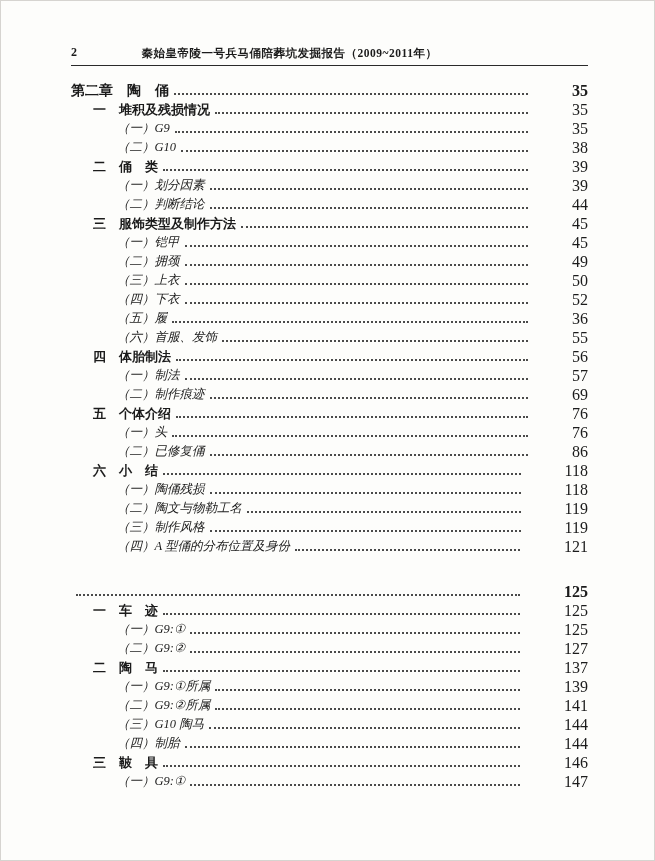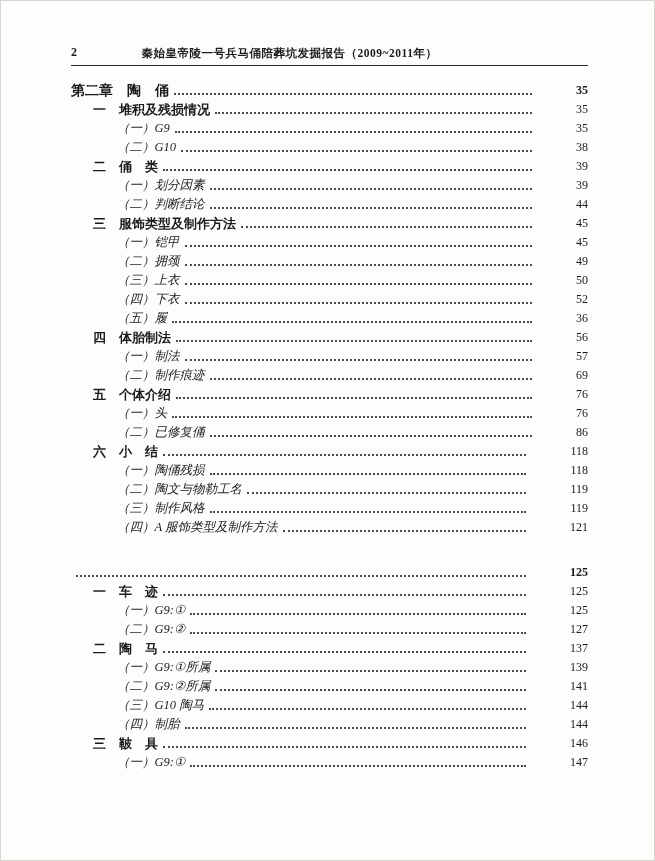--- a/index.html
+++ b/index.html
@@ -48,21 +48,21 @@
   }
   .row .lbl{flex:0 0 auto;}
   .row .leader{
     flex:1 1 auto;
     border-bottom:2px dotted #4a4a4a;
     margin:0 3px 4px 5px;
     min-width:12px;
   }
   .row .pg{
     flex:0 0 auto;
-    font-size:12px;
+    font-size:16px;
     font-style:normal;
     font-weight:normal;
     margin-left:41px;
   }
   .row.level-chapter{font-weight:bold;font-size:14px;}
   .row.level-chapter .pg{font-weight:bold;}
   .row.level-section{font-weight:bold;margin-left:22px;}
   .row.level-section .pg{font-weight:normal;}
   .row.level-item{margin-left:46px;font-size:12.5px;}
   .row.level-item .lbl{font-style:italic;}
@@ -139,20 +139,25 @@
         <div class="row level-item">
     <span class="lbl">（四）下衣</span>
     <span class="leader"></span>
     <span class="pg">52</span>
   </div>
         <div class="row level-item">
     <span class="lbl">（五）履</span>
     <span class="leader"></span>
     <span class="pg">36</span>
   </div>
+        <div class="row level-item">
+    <span class="lbl">（六）首服、发饰</span>
+    <span class="leader"></span>
+    <span class="pg">55</span>
+  </div>
         <div class="row level-section">
     <span class="lbl">四　体胎制法</span>
     <span class="leader"></span>
     <span class="pg">56</span>
   </div>
         <div class="row level-item">
     <span class="lbl">（一）制法</span>
     <span class="leader"></span>
     <span class="pg">57</span>
   </div>
@@ -190,21 +195,21 @@
     <span class="lbl">（二）陶文与物勒工名</span>
     <span class="leader"></span>
     <span class="pg">119</span>
   </div>
         <div class="row level-item">
     <span class="lbl">（三）制作风格</span>
     <span class="leader"></span>
     <span class="pg">119</span>
   </div>
         <div class="row level-item">
-    <span class="lbl">（四）A 服饰类型及制作方法</span>
+    <span class="lbl">（四）A 型俑的分布位置及身份</span>
     <span class="leader"></span>
     <span class="pg">121</span>
   </div>
         <div class="row level-chapter gap-before">
     <span class="leader"></span>
     <span class="pg">125</span>
   </div>
         <div class="row level-section">
     <span class="lbl">一　车　迹</span>
     <span class="leader"></span>

